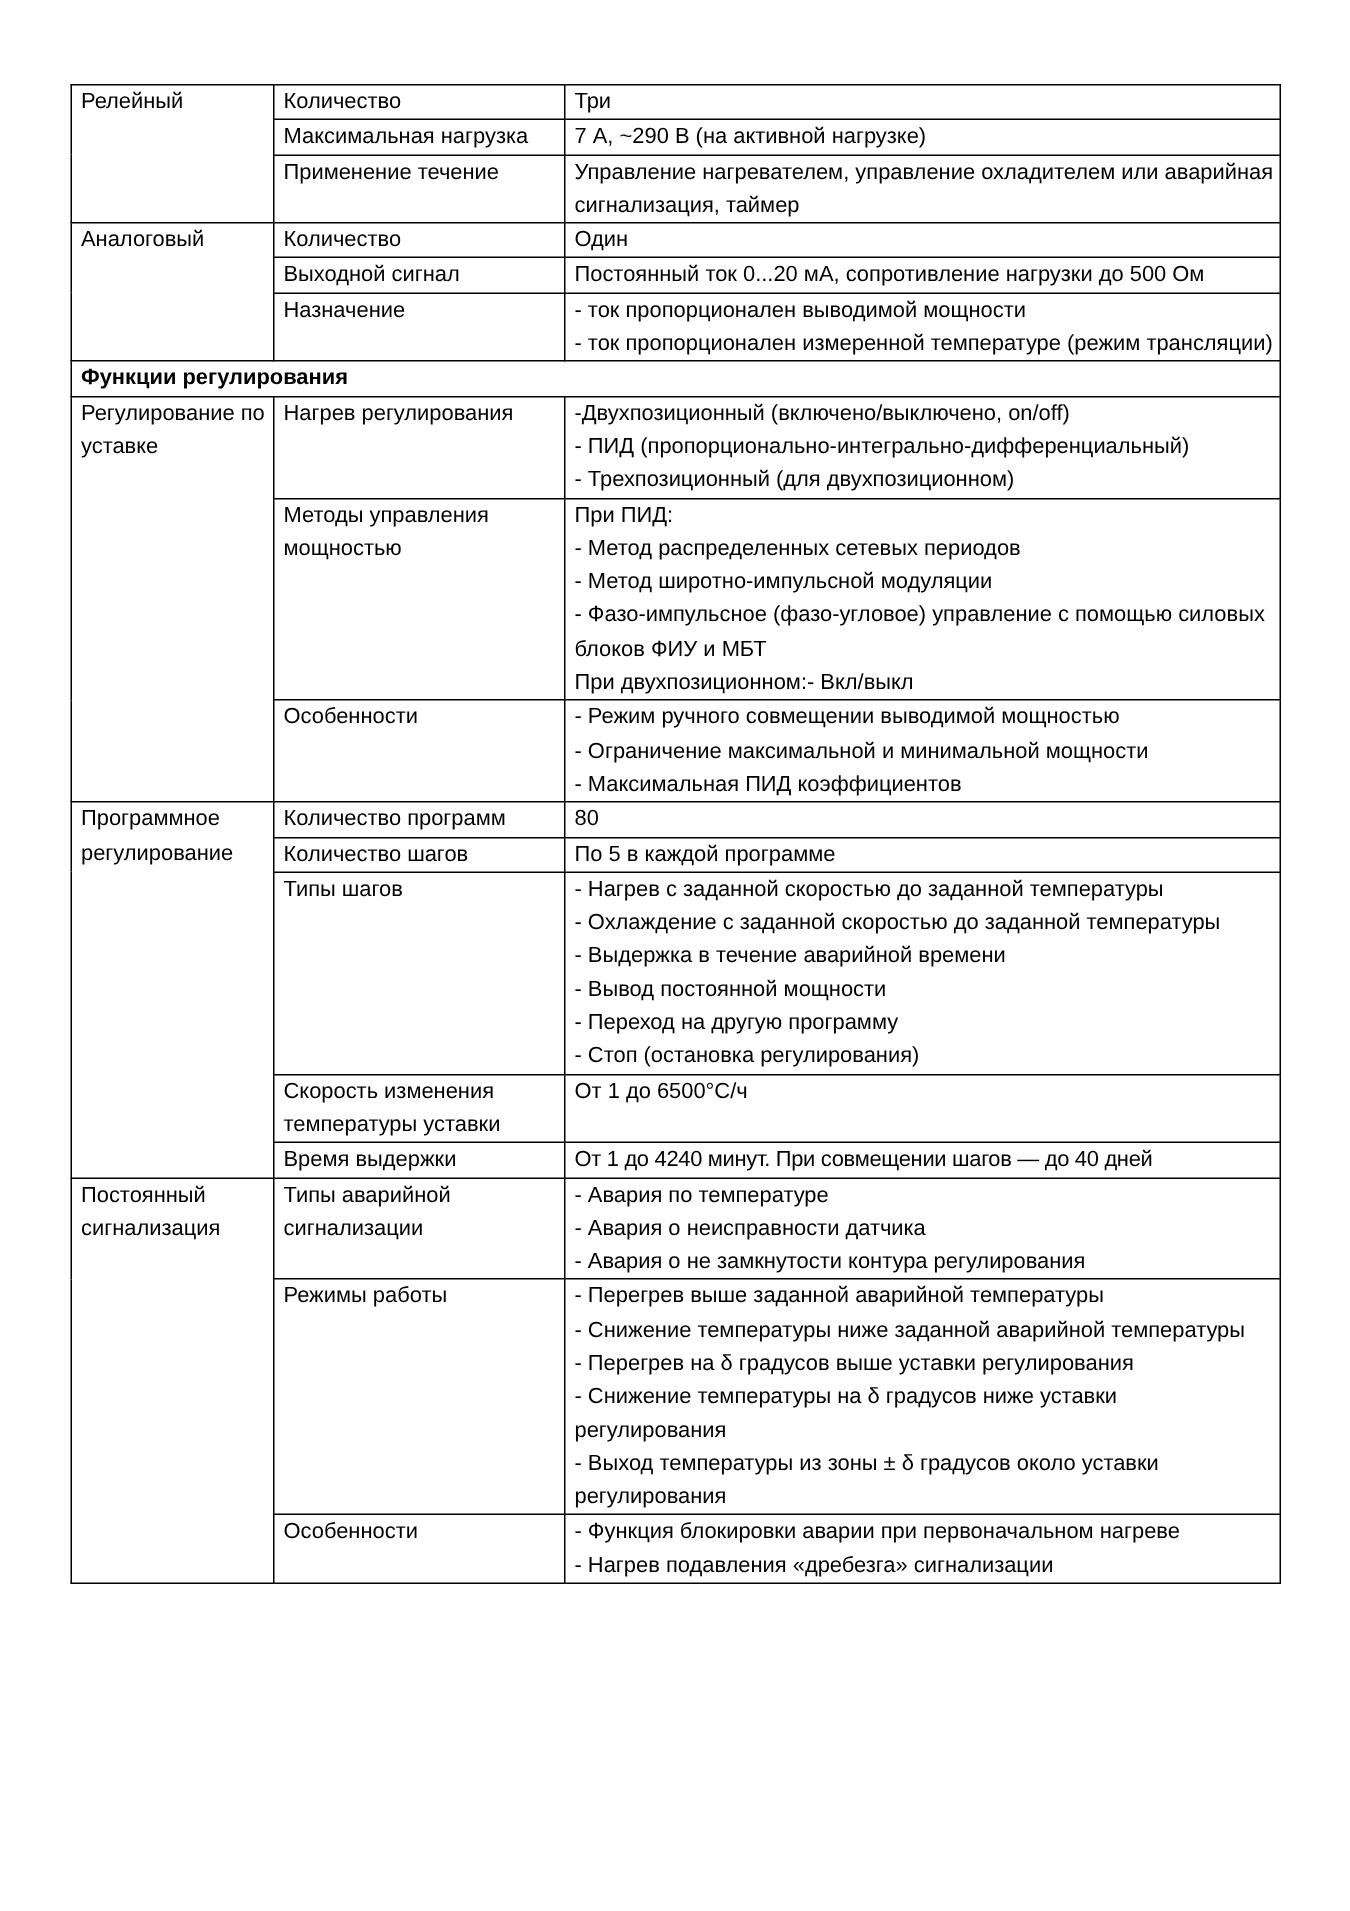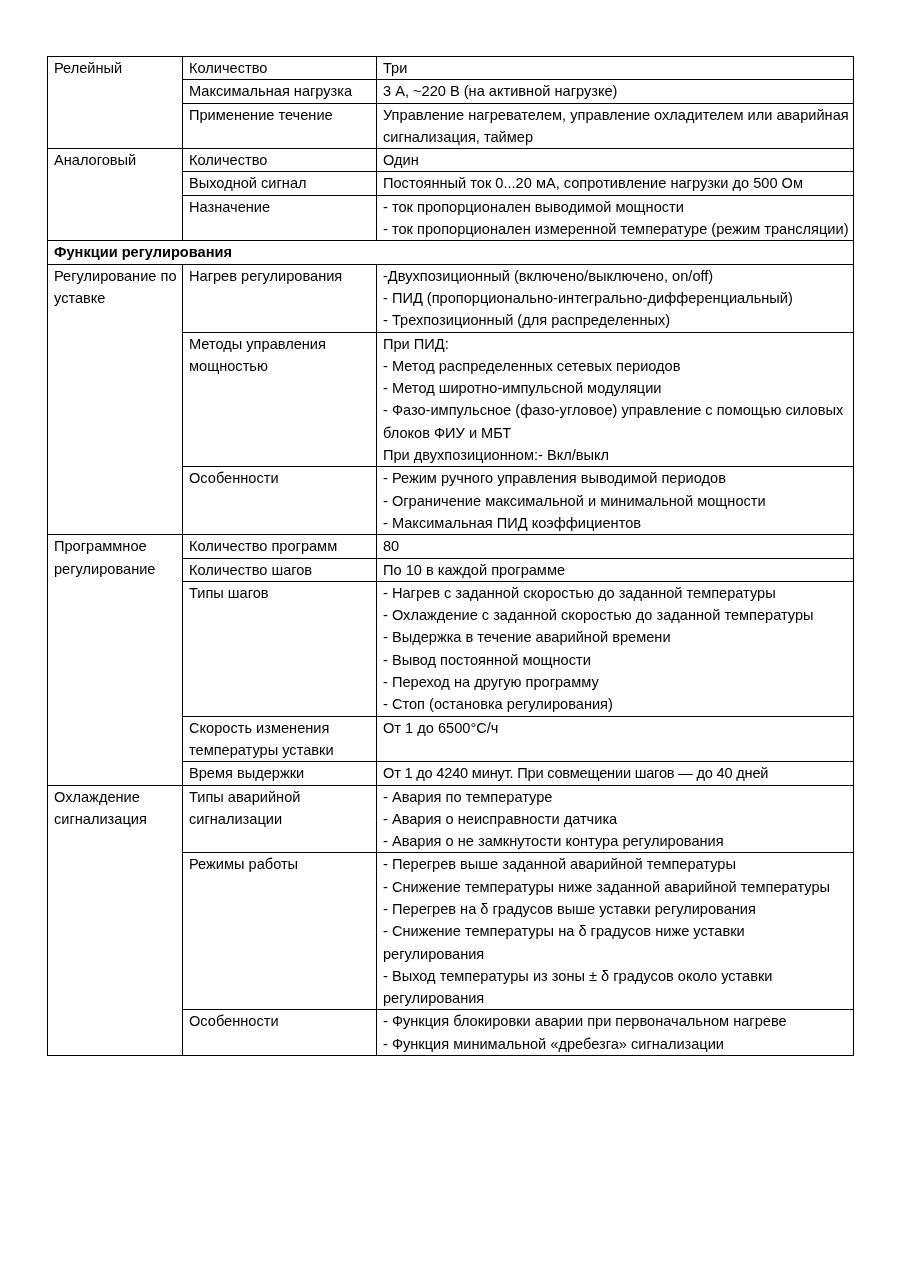--- a/index.html
+++ b/index.html
@@ -34,21 +34,21 @@
     <tr>
       <td rowspan="3">Релейный</td>
       <td>Количество</td>
       <td>
           <span class="line">Три</span>
         </td>
     </tr>
     <tr>
       <td>Максимальная нагрузка</td>
       <td>
-          <span class="line">3 А, ~220 В (на активной нагрузке)</span>
+          <span class="line">7 А, ~290 В (на активной нагрузке)</span>
         </td>
     </tr>
     <tr>
       <td>Применение течение</td>
       <td>
           <span class="line">Управление нагревателем, управление охладителем или аварийная сигнализация, таймер</span>
         </td>
     </tr>
 
     <tr>
@@ -75,53 +75,53 @@
     <tr>
       <td colspan="3" class="section">Функции регулирования</td>
     </tr>
 
     <tr>
       <td rowspan="3">Регулирование по уставке</td>
       <td>Нагрев регулирования</td>
       <td>
         <span class="line">-Двухпозиционный (включено/выключено, on/off)</span>
         <span class="line">- ПИД (пропорционально-интегрально-дифференциальный)</span>
-        <span class="line">- Трехпозиционный (для распределенных)</span>
+        <span class="line">- Трехпозиционный (для двухпозиционном)</span>
       </td>
     </tr>
     <tr>
       <td>Методы управления мощностью</td>
       <td>
         <span class="line">При ПИД:</span>
         <span class="line">- Метод распределенных сетевых периодов</span>
         <span class="line">- Метод широтно-импульсной модуляции</span>
         <span class="line">- Фазо-импульсное (фазо-угловое) управление с помощью силовых блоков ФИУ и МБТ</span>
         <span class="line">При двухпозиционном:- Вкл/выкл</span>
       </td>
     </tr>
     <tr>
       <td>Особенности</td>
       <td>
-        <span class="line">- Режим ручного управления выводимой периодов</span>
+        <span class="line">- Режим ручного совмещении выводимой мощностью</span>
         <span class="line">- Ограничение максимальной и минимальной мощности</span>
         <span class="line">- Максимальная ПИД коэффициентов</span>
       </td>
     </tr>
 
     <tr>
       <td rowspan="5">Программное регулирование</td>
       <td>Количество программ</td>
       <td>
           <span class="line">80</span>
         </td>
     </tr>
     <tr>
       <td>Количество шагов</td>
       <td>
-          <span class="line">По 10 в каждой программе</span>
+          <span class="line">По 5 в каждой программе</span>
         </td>
     </tr>
     <tr>
       <td>Типы шагов</td>
       <td>
         <span class="line">- Нагрев с заданной скоростью до заданной температуры</span>
         <span class="line">- Охлаждение с заданной скоростью до заданной температуры</span>
         <span class="line">- Выдержка в течение аварийной времени</span>
         <span class="line">- Вывод постоянной мощности</span>
         <span class="line">- Переход на другую программу</span>
@@ -135,21 +135,21 @@
         </td>
     </tr>
     <tr>
       <td>Время выдержки</td>
       <td>
           <span class="line" style="white-space:nowrap;letter-spacing:-0.2px">От 1 до 4240 минут. При совмещении шагов  — до 40 дней</span>
         </td>
     </tr>
 
     <tr>
-      <td rowspan="3">Охлаждение сигнализация</td>
+      <td rowspan="3">Постоянный сигнализация</td>
       <td>Типы аварийной сигнализации</td>
       <td>
         <span class="line">- Авария по температуре</span>
         <span class="line">- Авария о неисправности датчика</span>
         <span class="line">- Авария о не замкнутости контура регулирования</span>
       </td>
     </tr>
     <tr>
       <td>Режимы работы</td>
       <td>
@@ -157,17 +157,17 @@
         <span class="line">- Снижение температуры ниже заданной  аварийной температуры</span>
         <span class="line">- Перегрев на δ градусов выше уставки регулирования</span>
         <span class="line">- Снижение температуры на δ градусов ниже уставки регулирования</span>
         <span class="line">- Выход температуры из зоны ± δ градусов около уставки регулирования</span>
       </td>
     </tr>
     <tr>
       <td>Особенности</td>
       <td>
         <span class="line">- Функция блокировки аварии при первоначальном нагреве</span>
-        <span class="line">- Функция минимальной «дребезга» сигнализации</span>
+        <span class="line">- Нагрев подавления «дребезга» сигнализации</span>
       </td>
     </tr>
   </tbody>
 </table>
 
 </body></html>

